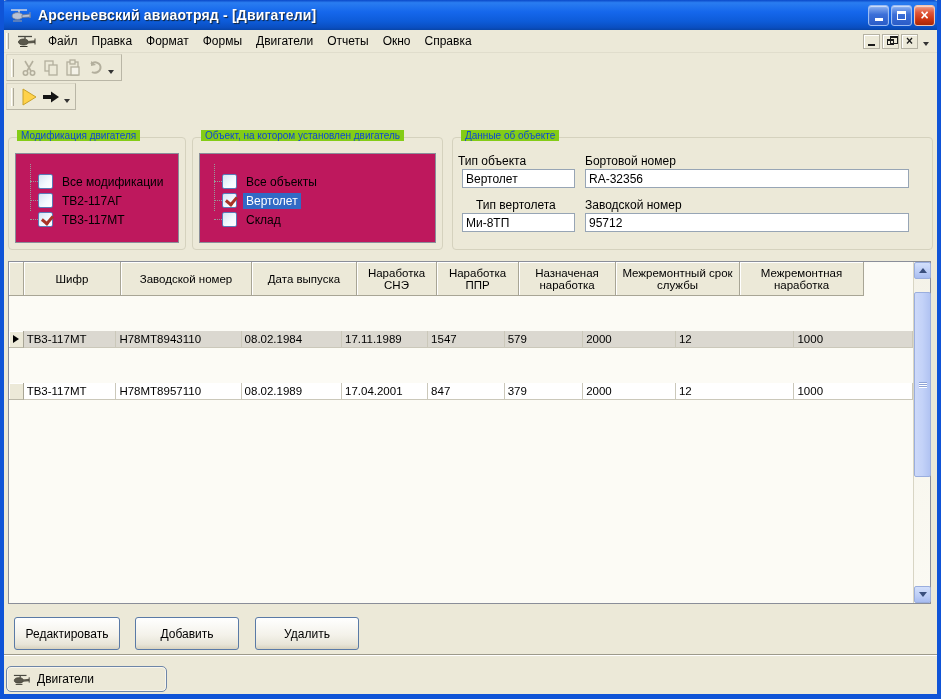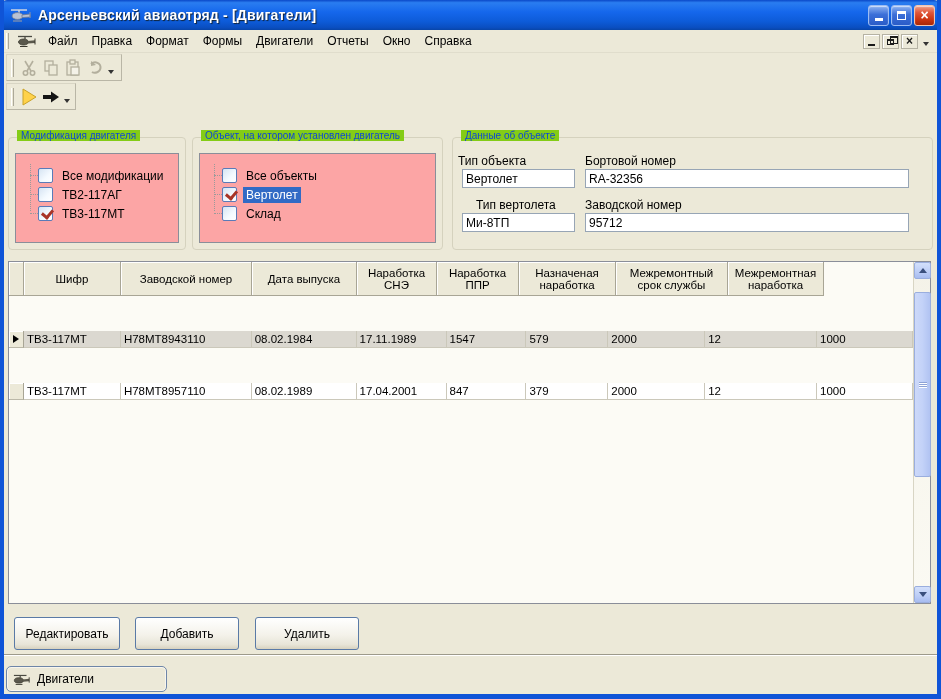--- a/index.html
+++ b/index.html
@@ -72,21 +72,21 @@
   }
   .g1 { left:4px; width:178px; }
   .g2 { left:188px; width:251px; }
   .g3 { left:448px; width:481px; }
   .group-title {
     position:absolute; top:-8px; left:8px; background:#84cc16; padding:0 4px;
     color:#0d48d4; font-size:10px; white-space:nowrap;
   }
   .listbox {
     position:absolute; left:6px; top:15px; right:6px; bottom:6px;
-    background:#fca5a5; border:1px solid #8a8e99; overflow:hidden; padding-top:12px;
+    background:#be185d; border:1px solid #8a8e99; overflow:hidden; padding-top:18px;
   }
   .tree-vline { position:absolute; left:14px; top:10px; height:47px; border-left:1px dotted #9a9a9a; }
   .tree-item { display:flex; align-items:center; height:19px; position:relative; }
   .tree-stub { width:8px; margin-left:14px; border-top:1px dotted #9a9a9a; }
   .cbx {
     width:15px; height:15px; border:1px solid #5a7bb8; border-radius:2px;
     background:linear-gradient(135deg,#d6e4f3 0%,#f4faff 60%,#ffffff 100%);
     display:inline-flex; align-items:center; justify-content:center; position:relative; flex:0 0 auto;
   }
   .cbx.checked::after {
@@ -124,21 +124,21 @@
   .grid-row.selected .dc { background:#dbd8d0; }
   .dc {
     border-right:1px solid #cbc8ba; border-bottom:1px solid #cbc8ba;
     font-size:11.5px; display:flex; align-items:center; padding:0 3px;
     white-space:nowrap; overflow:hidden; color:#000;
   }
   .selcell { background:#ece9d8 !important; border-right:1px solid #a8a595; border-bottom:1px solid #bbb8a8;
     box-shadow:inset 1px 1px 0 #fff; display:flex; align-items:center; justify-content:center; }
   .row-arrow { width:0; height:0; border-top:4px solid transparent; border-bottom:4px solid transparent; border-left:6px solid #000; }
   .w0{width:15px;} .w1{width:97px;} .w2{width:131px;} .w3{width:105px;} .w4{width:90px;}
-  .w5{width:80px;} .w6{width:82px;} .w7{width:97px;} .w8{width:112px;text-align:center;} .w9{width:96px;}
+  .w5{width:80px;} .w6{width:82px;} .w7{width:97px;} .w8{width:124px;text-align:center;} .w9{width:124px;}
 
   
   .vscroll { width:17px; background:linear-gradient(180deg,#f4f2e8,#fbfaf3); border-left:1px solid #d8d5c4; position:relative; }
   .sbtn {
     position:absolute; left:0; width:17px; height:17px; border-radius:2px;
     background:linear-gradient(180deg,#d3e0fb 0%,#bccdf6 60%,#a7bcf0 100%);
     border:1px solid #9aaede; display:flex; align-items:center; justify-content:center;
   }
   .sb-up { top:0; } .sb-down { bottom:0; }
   .tri-up { width:0; height:0; border-left:4px solid transparent; border-right:4px solid transparent; border-bottom:5px solid #3a4f7d; }

